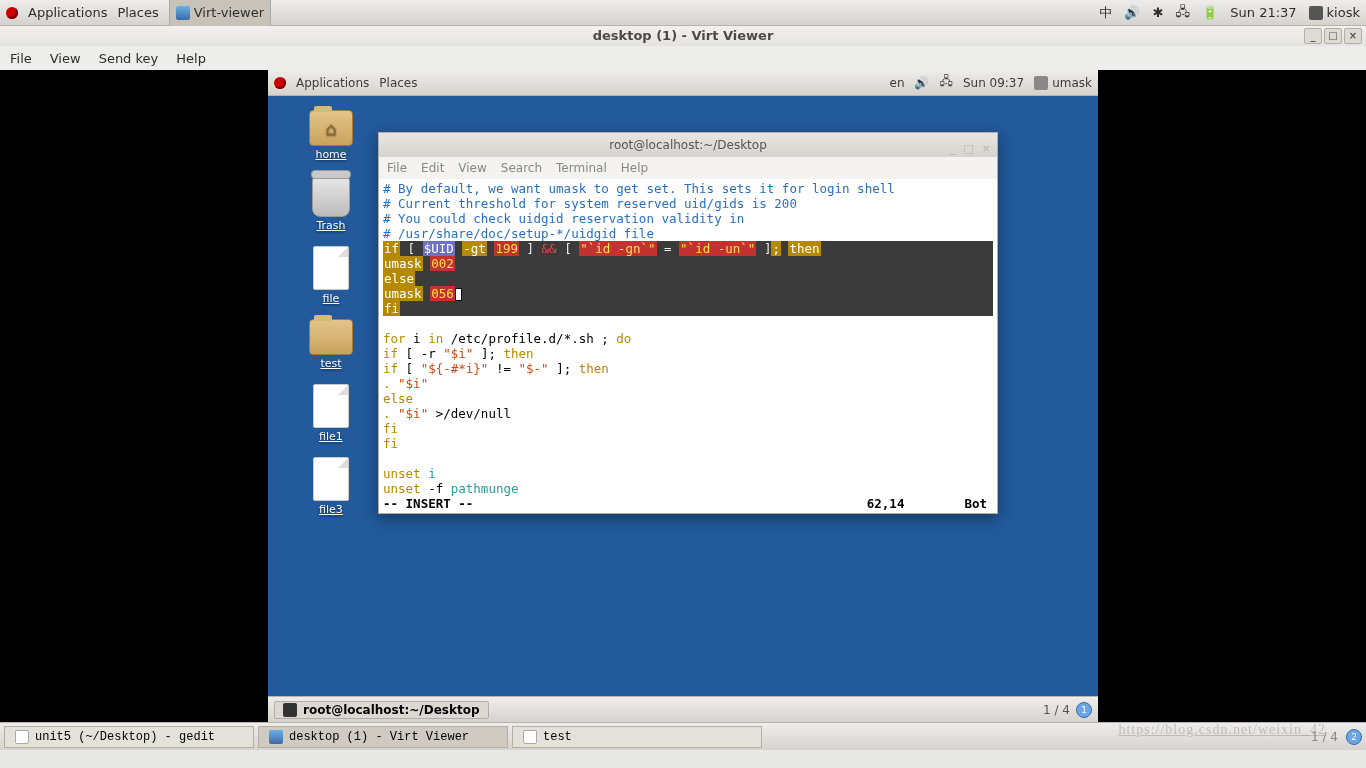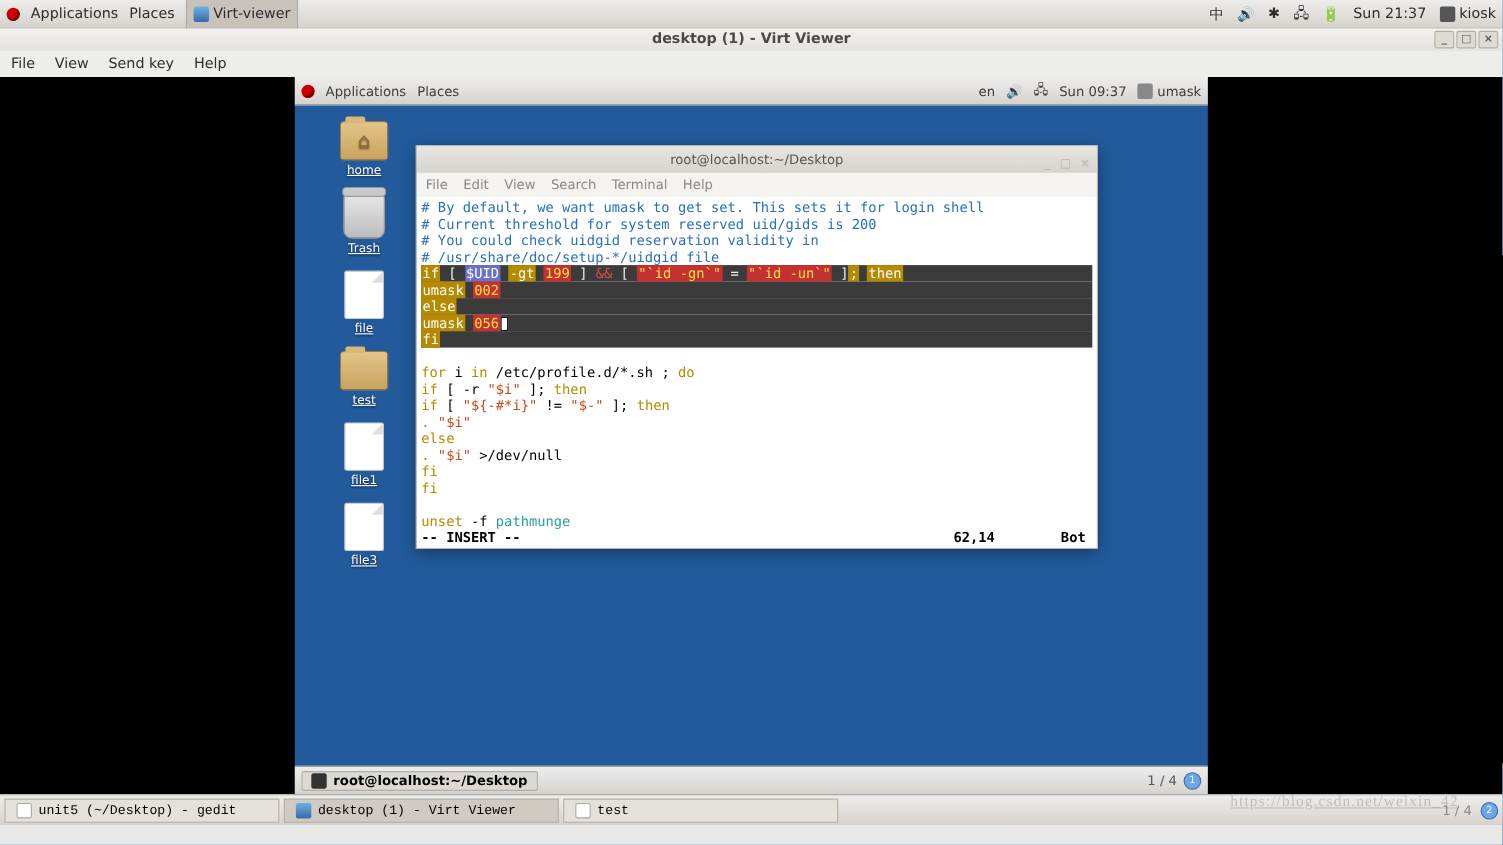--- a/index.html
+++ b/index.html
@@ -187,20 +187,21 @@
 <div>&nbsp;</div>
 <div><span class="c-yel">for</span> <span>i</span> <span class="c-yel">in</span> <span>/etc/profile.d/*.sh ;</span> <span class="c-yel">do</span></div>
 <div>    <span class="c-yel">if</span> <span>[ -r</span> <span class="c-org">"$i"</span> <span>];</span> <span class="c-yel">then</span></div>
 <div>        <span class="c-yel">if</span> <span>[</span> <span class="c-org">"${-#*i}"</span> <span>!=</span> <span class="c-org">"$-"</span> <span>];</span> <span class="c-yel">then</span></div>
 <div>            <span class="c-yel">.</span> <span class="c-org">"$i"</span></div>
 <div>        <span class="c-yel">else</span></div>
 <div>            <span class="c-yel">.</span> <span class="c-org">"$i"</span> <span>&gt;/dev/null</span></div>
 <div>        <span class="c-yel">fi</span></div>
 <div>    <span class="c-yel">fi</span></div>
 <div>&nbsp;</div>
+<div><span class="c-yel">unset</span> <span class="c-teal">i</span></div>
 <div><span class="c-yel">unset</span> <span>-f</span> <span class="c-teal">pathmunge</span></div>
 <div class="status-line">
             <span>-- INSERT --</span>
             <span class="pos">62,14</span>
             <span class="bot">Bot</span>
           </div>
       </div>
     </div>
 
     <div class="inner-bottom">

